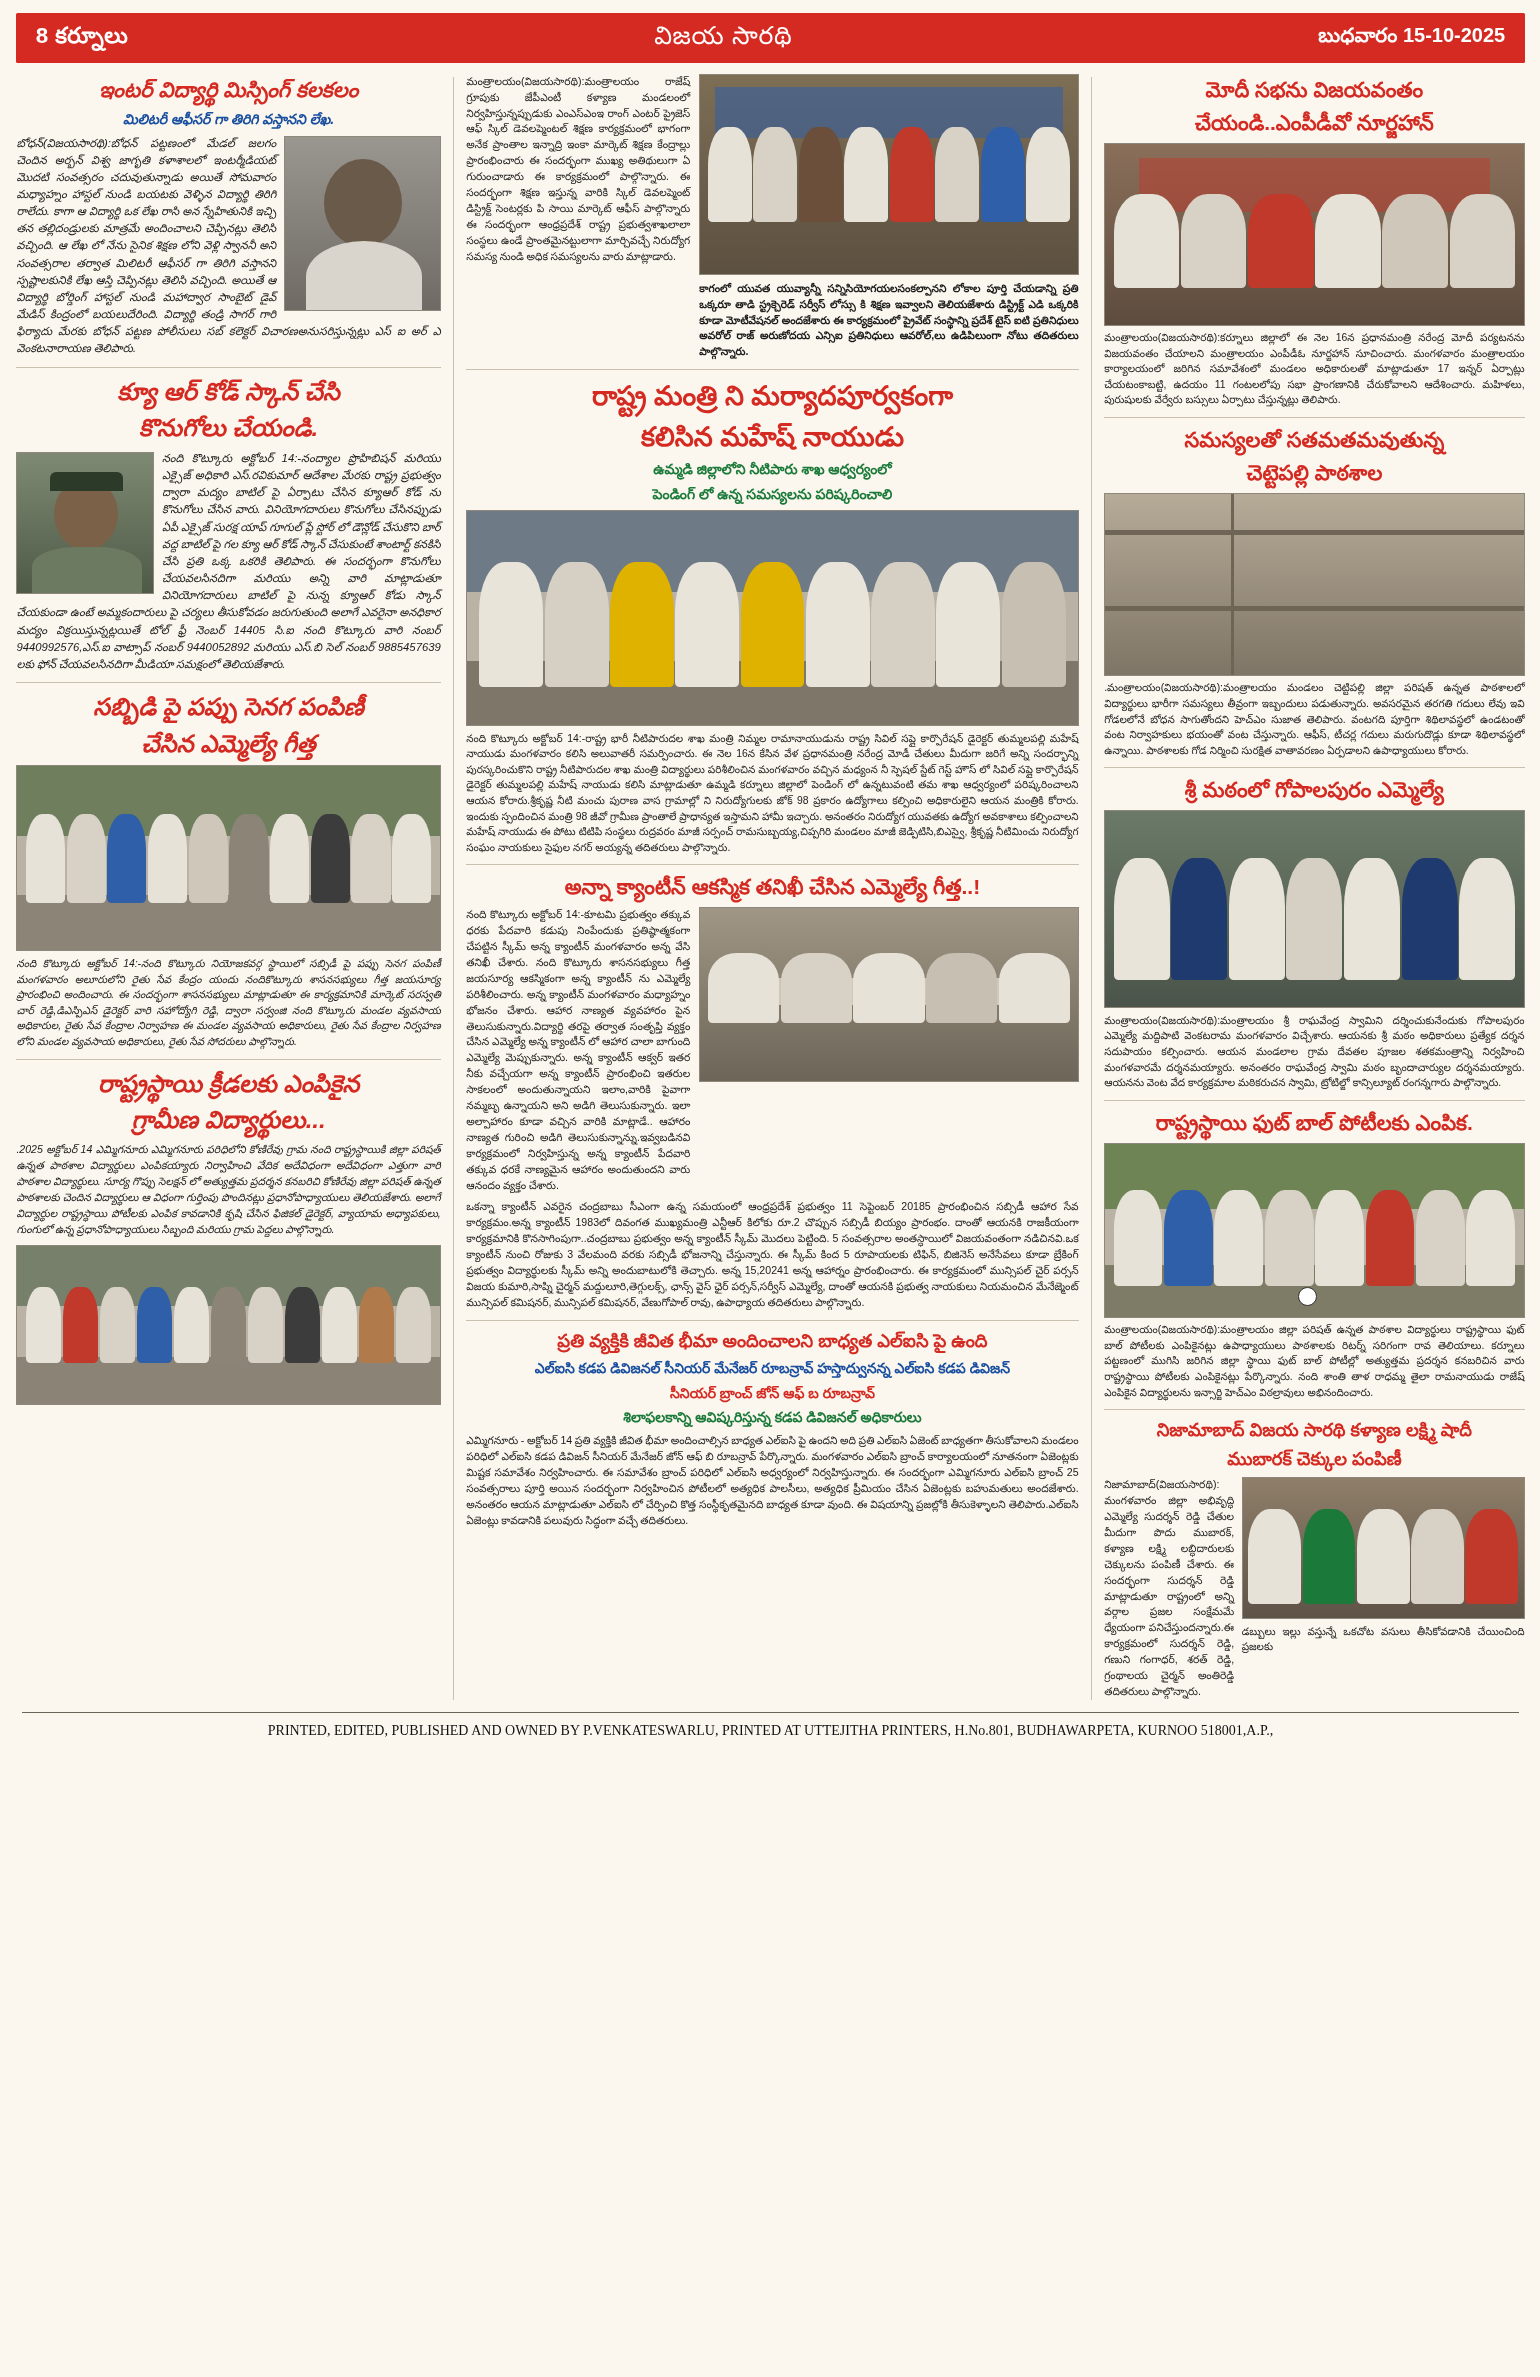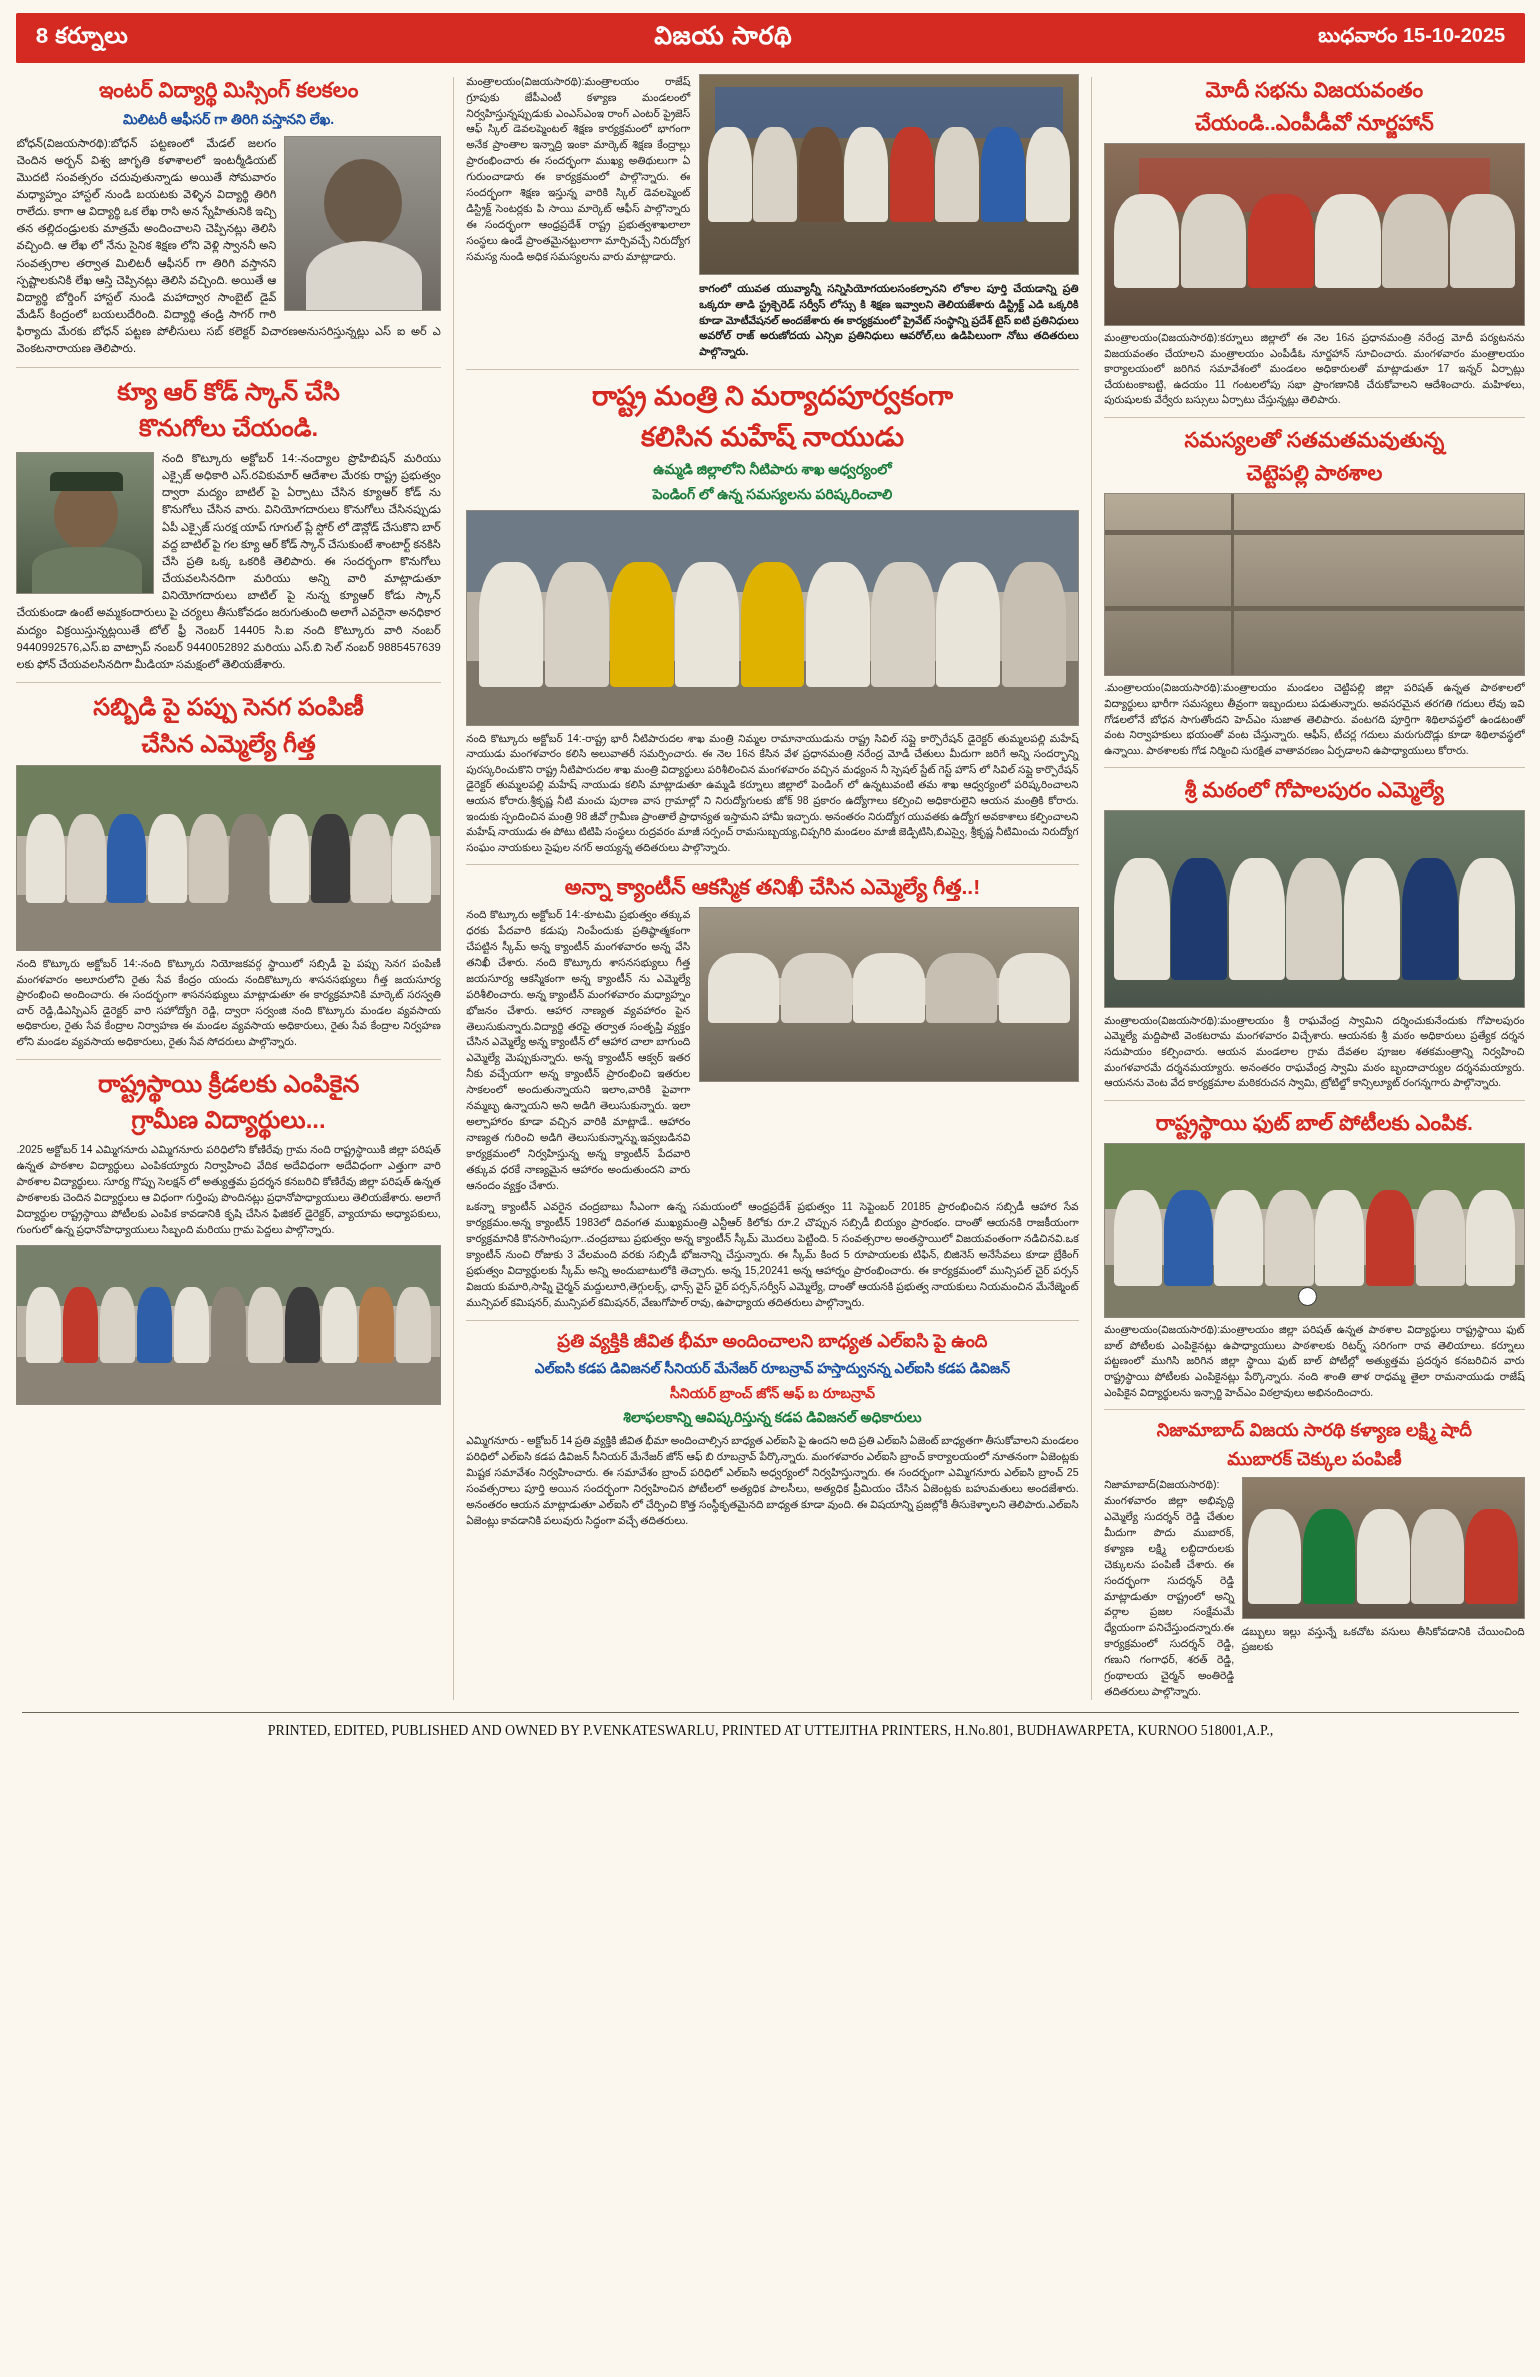--- a/index.html
+++ b/index.html
@@ -26,36 +26,36 @@
     padding: 7.5px 19.4px;
     border-radius: 1.5px;
   }
   .masthead .pageno {
     font-size: 22.4px;
     font-weight: bold;
     letter-spacing: 0.4px;
   }
   .masthead .title {
     font-size: 25px;
-    font-weight: bold;
+    font-weight: normal;
     letter-spacing: 0.7px;
   }
   .masthead .date {
     font-size: 20px;
     font-weight: bold;
   }
   
   .cols {
     display: flex;
     gap: 12px;
     margin-top: 10.4px;
     align-items: flex-start;
   }
   .col { }
-  .col-a { width: 429px; }
+  .col-a { width: 429px; font-style: italic; }
   .col-b { width: 619px; }
   .col-c { width: 425px; }
   .vrule {
     width: 1.5px;
     background: #c8bfae;
     align-self: stretch;
     margin-top: 3px;
   }
   
   .hl {

